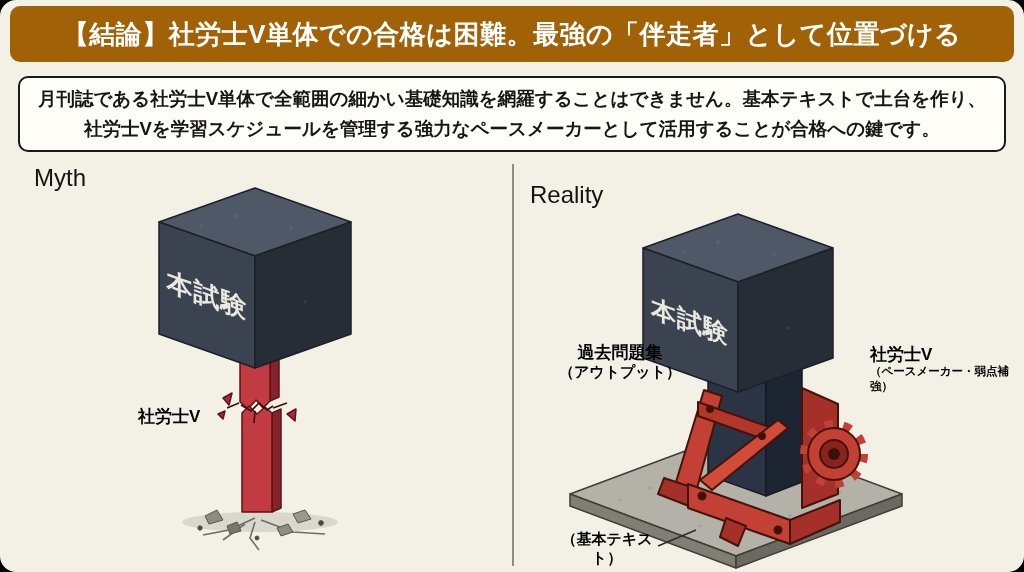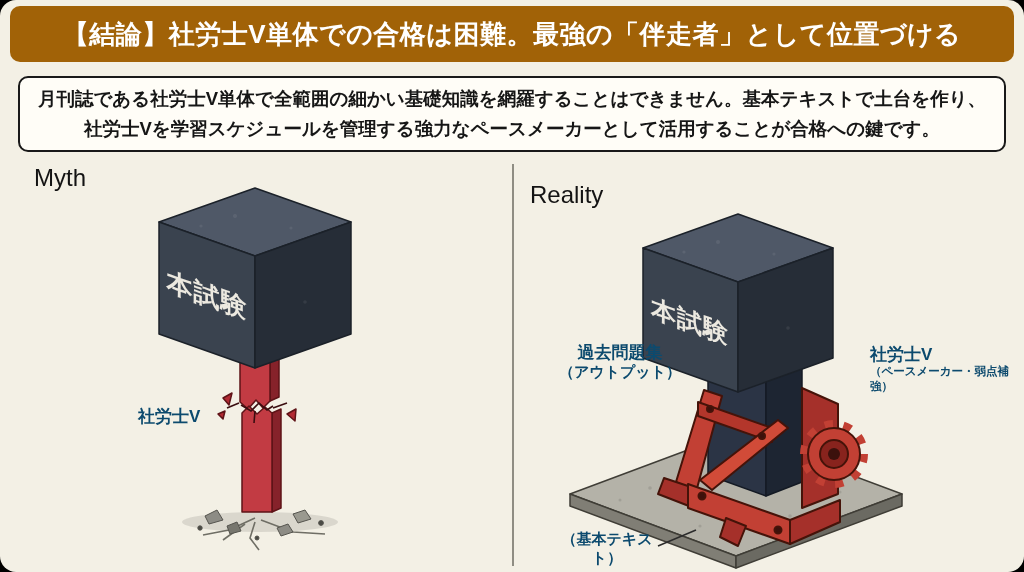--- a/index.html
+++ b/index.html
@@ -25,21 +25,21 @@
     color:#161616; font-size:18.5px; font-weight:700; line-height:1.6; white-space:nowrap;
   }
   .divider {
     position:absolute; left:512px; top:164px; bottom:6px; width:2px;
     background:#8f8d83;
   }
   .panel-heading {
     position:absolute; font-size:24px; font-weight:400; color:#131313;
   }
   .illus { position:absolute; }
-  .flabel { position:absolute; color:#0c4a6e; text-align:center; line-height:1.25; }
+  .flabel { position:absolute; color:#000000; text-align:center; line-height:1.25; }
   .flabel .main { font-size:17px; font-weight:800; display:block; }
   .flabel .sub  { font-size:15px; font-weight:700; display:block; }
   .flabel.left-align { text-align:left; }
   svg text { font-family:"Liberation Sans","DejaVu Sans",sans-serif; }
 </style>
 </head>
 <body>
 
 <div class="slide">
 

